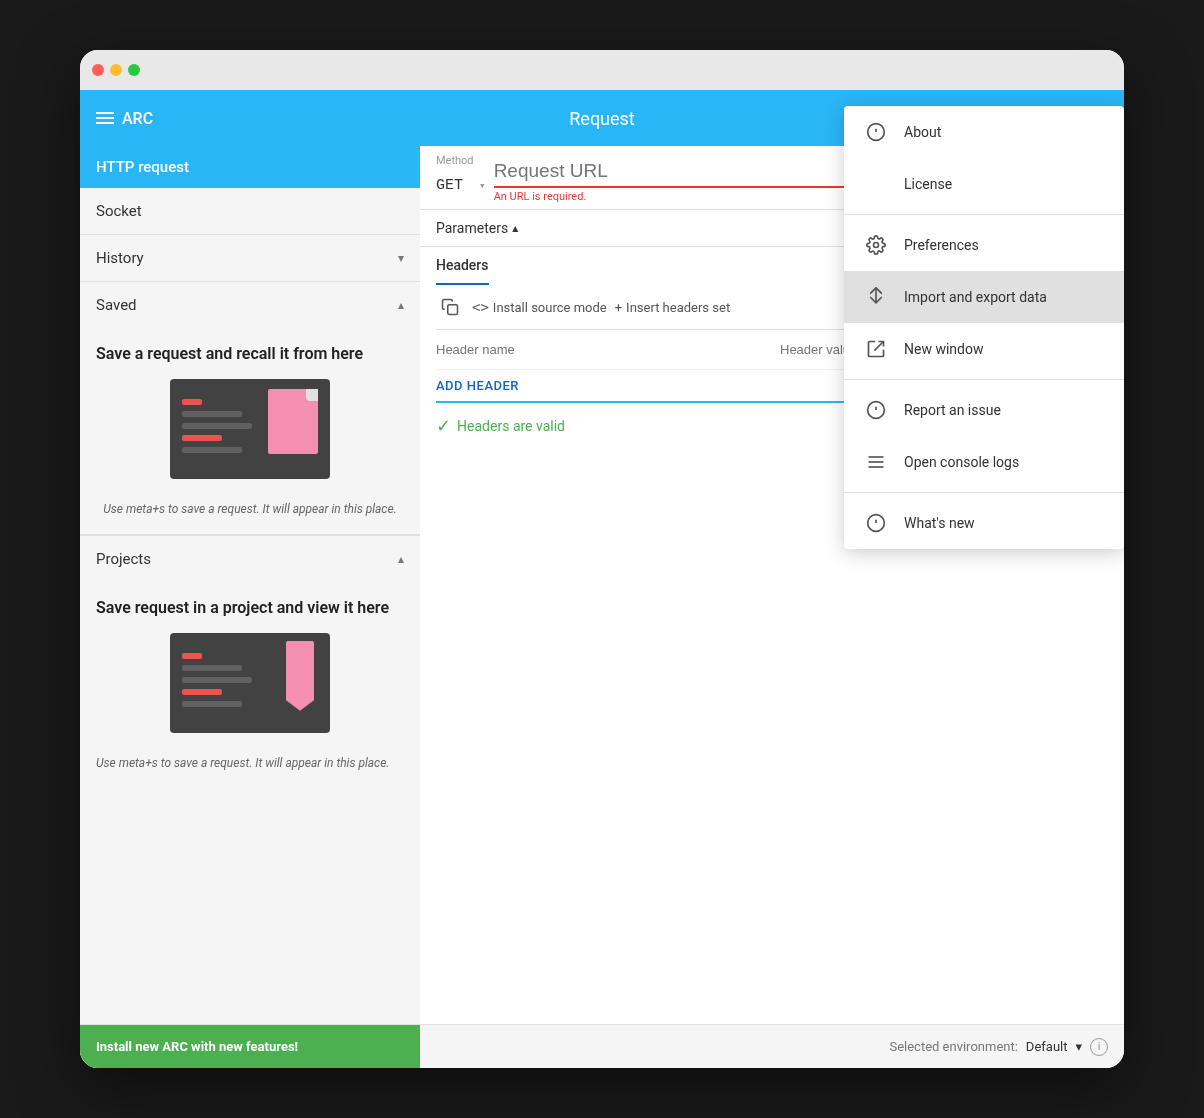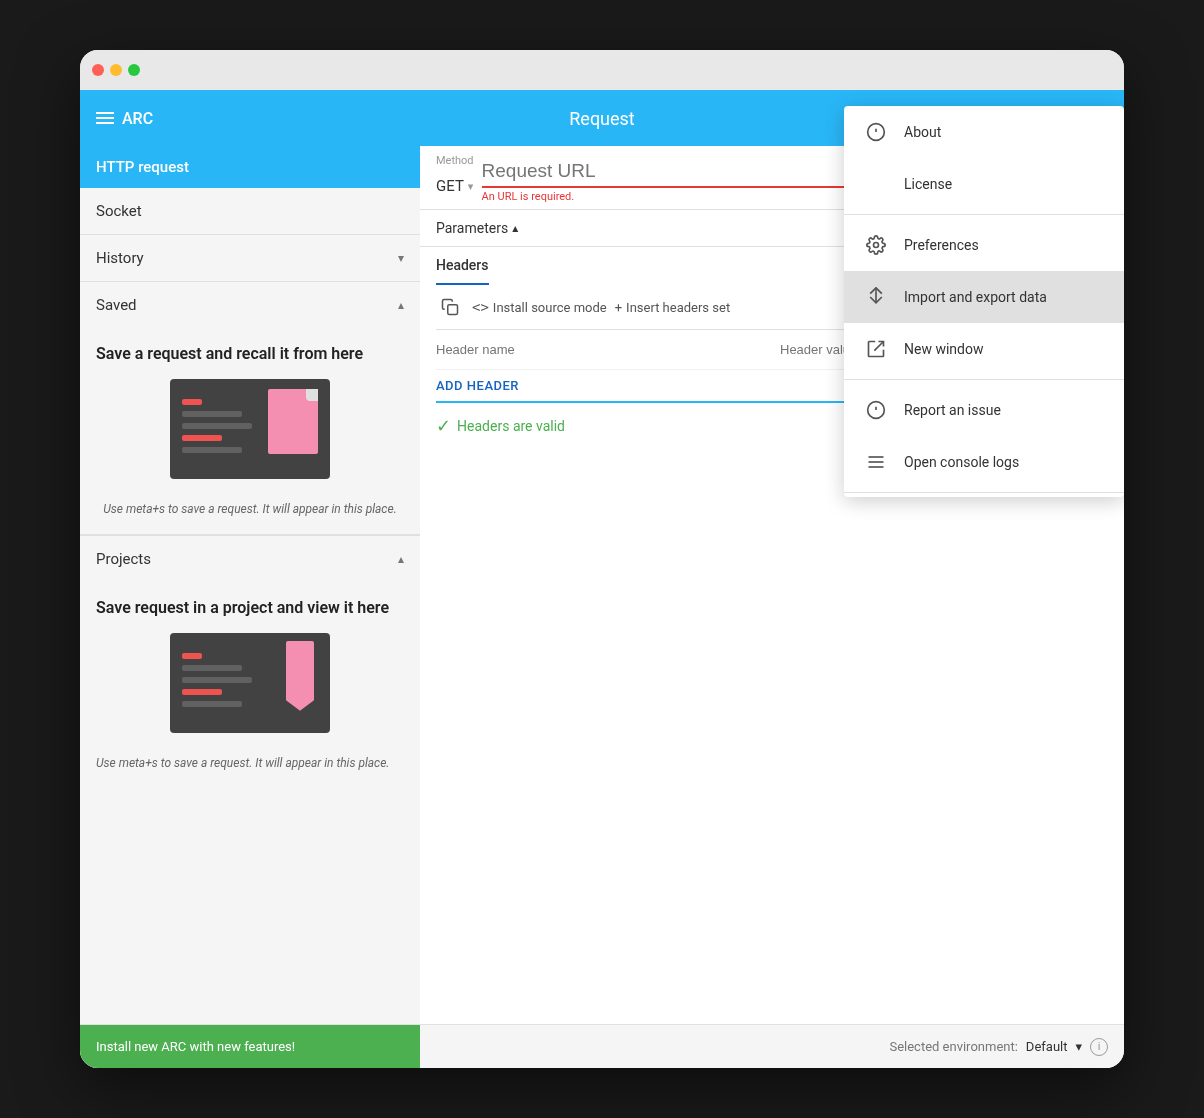--- a/index.html
+++ b/index.html
@@ -224,25 +224,26 @@
       border-bottom: 1px solid #e0e0e0;
     }
     .method-label {
       font-size: 11px;
       color: #999;
       margin-bottom: 4px;
     }
     .method-select {
       display: flex;
       align-items: center;
-      gap: 4px;
+      gap: 16px;
       font-size: 15px;
       color: #333;
       cursor: pointer;
       padding: 6px 0;
+      font-family: Liberation Mono, monospace;
     }
     .method-dropdown {
       font-size: 11px;
       color: #999;
     }
     .url-field {
       flex: 1;
       padding: 6px 0;
     }
     .url-input {
@@ -391,20 +392,21 @@
       flex-shrink: 0;
     }
     .install-banner {
       width: 340px;
       height: 44px;
       background: #4caf50;
       display: flex;
       align-items: center;
       padding: 0 16px;
       flex-shrink: 0;
+      font-weight: bold;
     }
     .install-banner span {
       color: white;
       font-size: 13px;
     }
     .env-selector {
       flex: 1;
       display: flex;
       align-items: center;
       justify-content: flex-end;
@@ -660,14 +662,24 @@
       <div class="menu-icon">
         <svg width="20" height="20" viewBox="0 0 24 24" fill="none" stroke="currentColor" stroke-width="2">
           <line x1="3" y1="6" x2="21" y2="6"></line>
           <line x1="3" y1="12" x2="21" y2="12"></line>
           <line x1="3" y1="18" x2="21" y2="18"></line>
         </svg>
       </div>
       <span>Open console logs</span>
     </div>
     <div class="menu-divider"></div>
+    <div class="menu-item">
+      <div class="menu-icon">
+        <svg width="20" height="20" viewBox="0 0 24 24" fill="none" stroke="currentColor" stroke-width="2">
+          <circle cx="12" cy="12" r="10"></circle>
+          <line x1="12" y1="8" x2="12" y2="12"></line>
+          <line x1="12" y1="16" x2="12.01" y2="16"></line>
+        </svg>
+      </div>
+      <span>What's new</span>
+    </div>
   </div>
 </div>
 
 </body></html>

